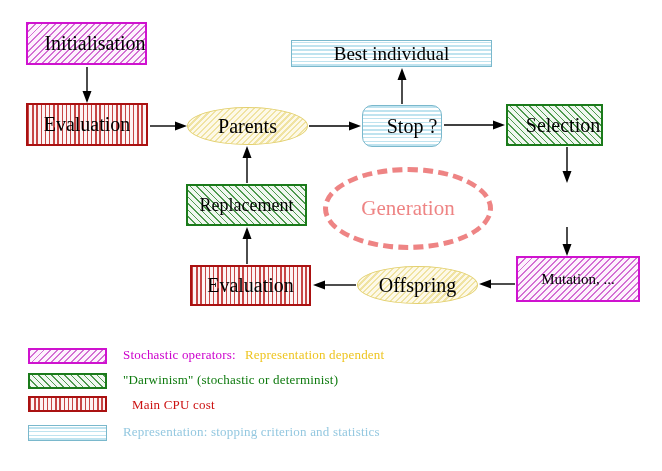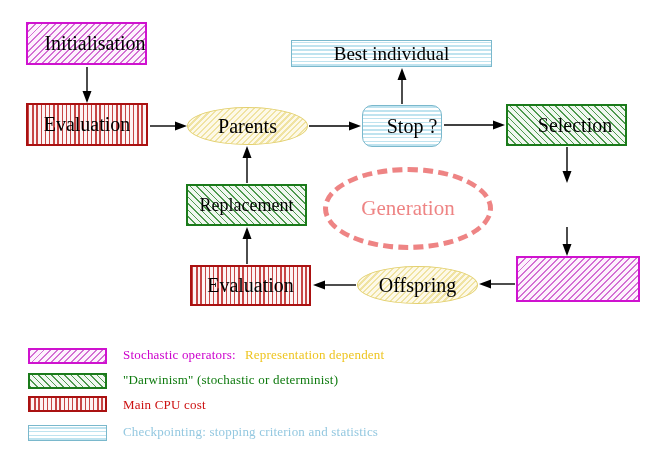--- a/index.html
+++ b/index.html
@@ -55,21 +55,21 @@
   }
   .ellipse{border-radius:50%;}
   .rounded{border-radius:10px;}
 
   
   #n-init        {left:26px;  top:22px;  width:121px; height:43px;padding-left:17px;}
   #n-eval-top    {left:26px;  top:103px; width:122px; height:43px;}
   #n-parents     {left:187px; top:107px; width:121px; height:38px;text-align:center;}
   #n-best        {left:291px; top:40px;  width:201px; height:27px; font-size:19px;}
   #n-stop        {left:362px; top:105px; width:80px;  height:42px;padding-left:20px;}
-  #n-selection   {left:506px; top:104px; width:121px; height:42px;padding-left:17px;}
+  #n-selection   {left:506px; top:104px; width:97px; height:42px;padding-left:17px;}
   #n-genitors    {left:505px; top:184px; width:122px; height:42px;}
   #n-crossover   {left:516px; top:256px; width:124px; height:46px; font-size:15px; line-height:1.25;}
   #n-offspring   {left:357px; top:266px; width:121px; height:38px;justify-content:center;}
   #n-eval-bottom {left:190px; top:265px; width:121px; height:41px;}
   #n-replacement {left:186px; top:184px; width:121px; height:42px; font-size:18px;}
   #n-generation{
     left:323px; top:167px; width:170px; height:83px;
     border:5px dashed #ee8484;
     border-radius:50%;
     color:#ee8484;
@@ -90,21 +90,21 @@
   #sw-4{left:28px;top:425px;}
   .legend-text{
     position:absolute;left:123px;
     font-size:13px;
     white-space:nowrap;
     letter-spacing:0.2px;
   }
   #lt-1{top:347px;color:#cc00cc;}
   #lt-1 .secondary{color:#eec520;margin-left:9px;}
   #lt-2{top:372px;color:#0e7a0e;}
-  #lt-3{top:397px;color:#cc1111;}
+  #lt-3{top:397px;color:#cc1111;margin-left:9px;}
   #lt-4{top:424px;color:#94c8e0;}
 </style>
 </head>
 <body>
 
 <div id="canvas">
 
   <div class="node hatch-magenta" id="n-init">
     <span>Initialisation</span>
   </div>
@@ -125,20 +125,21 @@
     <span>Stop ?</span>
   </div>
 
   <div class="node hatch-green" id="n-selection">
     <span>Selection</span>
   </div>
 
 
   <div class="node hatch-magenta" id="n-crossover">
     <span>
+      <span style="display:block">Mutation, ...</span>
     </span>
   </div>
 
   <div class="node hatch-yellow ellipse" id="n-offspring">
     <span>Offspring</span>
   </div>
 
   <div class="node stripe-red" id="n-eval-bottom">
     <span>Evaluation</span>
   </div>
@@ -212,15 +213,15 @@
   <div class="legend-swatch hatch-magenta" id="sw-1"></div>
   <div class="legend-swatch hatch-green" id="sw-2"></div>
   <div class="legend-swatch stripe-red" id="sw-3"></div>
   <div class="legend-swatch stripe-cyan" id="sw-4"></div>
 
   <div class="legend-text" id="lt-1">
     <span>Stochastic operators:</span><span class="secondary">Representation dependent</span>
   </div>
   <div class="legend-text" id="lt-2">"Darwinism" (stochastic or determinist)</div>
   <div class="legend-text" id="lt-3">Main CPU cost</div>
-  <div class="legend-text" id="lt-4">Checkpointing: stopping criterion and statistics</div>
+  <div class="legend-text" id="lt-4">Representation: stopping criterion and statistics</div>
 
 </div>
 
 </body></html>

